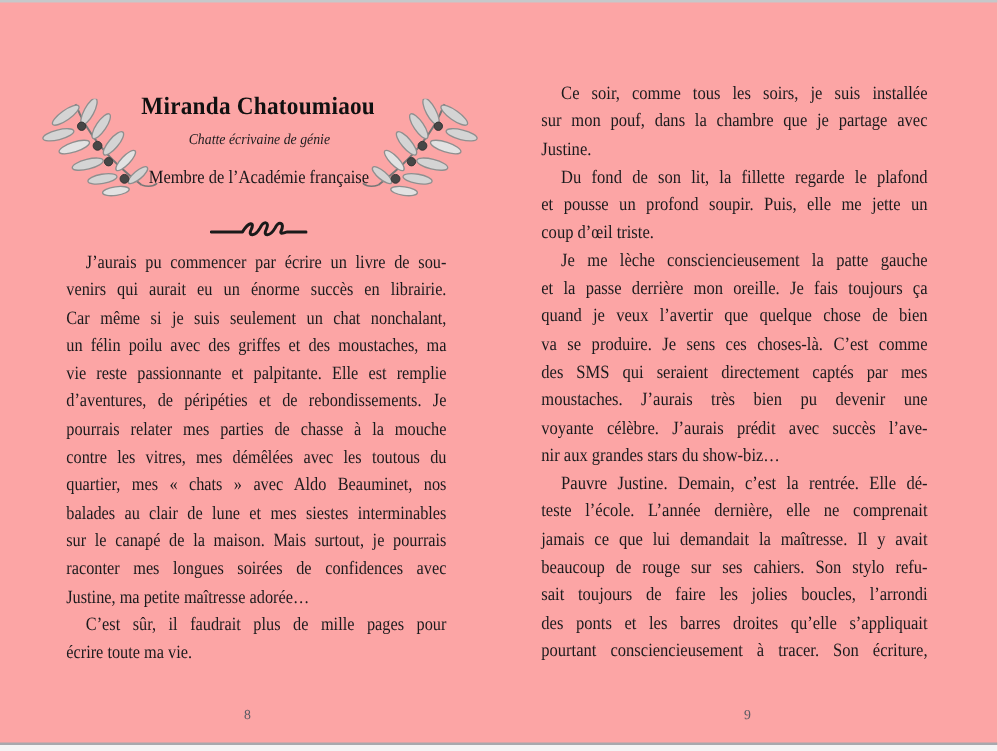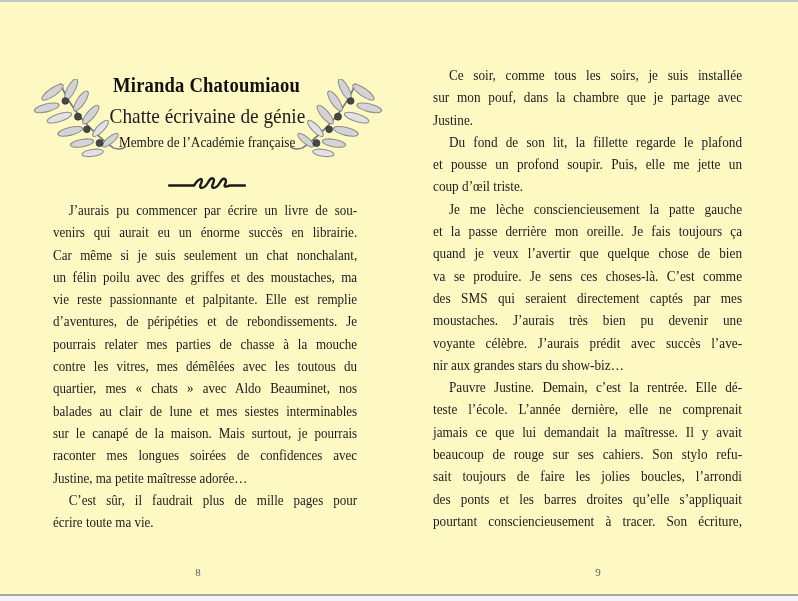--- a/index.html
+++ b/index.html
@@ -4,35 +4,35 @@
 <style>
   * { margin:0; padding:0; box-sizing:border-box; }
   html,body { width:798px; height:601px; }
   body {
     font-family: "Liberation Serif", "DejaVu Serif", serif;
     background:#ffffff;
     position:relative;
     overflow:hidden;
     color:#1b1b1d;
   }
-  .spread { position:absolute; inset:0; background:#fef9c3; }
+  .spread { position:absolute; inset:0; background:#fca5a5; }
   .edge-top { position:absolute; left:0; top:0; width:798px; height:2px; background:#c5c8ca; }
   .edge-bottom-line { position:absolute; left:0; top:594px; width:798px; height:2px; background:#a8a8ad; }
   .edge-bottom-band { position:absolute; left:0; top:596px; width:798px; height:5px; background:#f4f4f5; }
 
   
   .header-title {
     position:absolute; left:32px; top:74px; width:350px;
     text-align:center; font-size:20px; font-weight:bold; color:#111;
     letter-spacing:0.2px;
   }
   .header-title > span { display:inline-block; transform:scaleX(0.93); transform-origin:center; }
   .header-subtitle {
     position:absolute; left:32px; top:104px; width:350px;
-    text-align:center; font-size:21px; color:#1c1c1e;
+    text-align:center; font-size:12px; font-style:italic; color:#1c1c1e;
   }
   .header-subtitle > span { display:inline-block; transform:scaleX(0.92); transform-origin:center; }
   .header-affiliation {
     position:absolute; left:32px; top:134px; width:350px;
     text-align:center; font-size:15px; font-weight:normal; color:#171719;
   }
   .header-affiliation > span { display:inline-block; transform:scaleX(0.88); transform-origin:center; }
 
   .branch { position:absolute; top:79px; width:93px; height:89px; }
   .branch-left { left:33px; }

